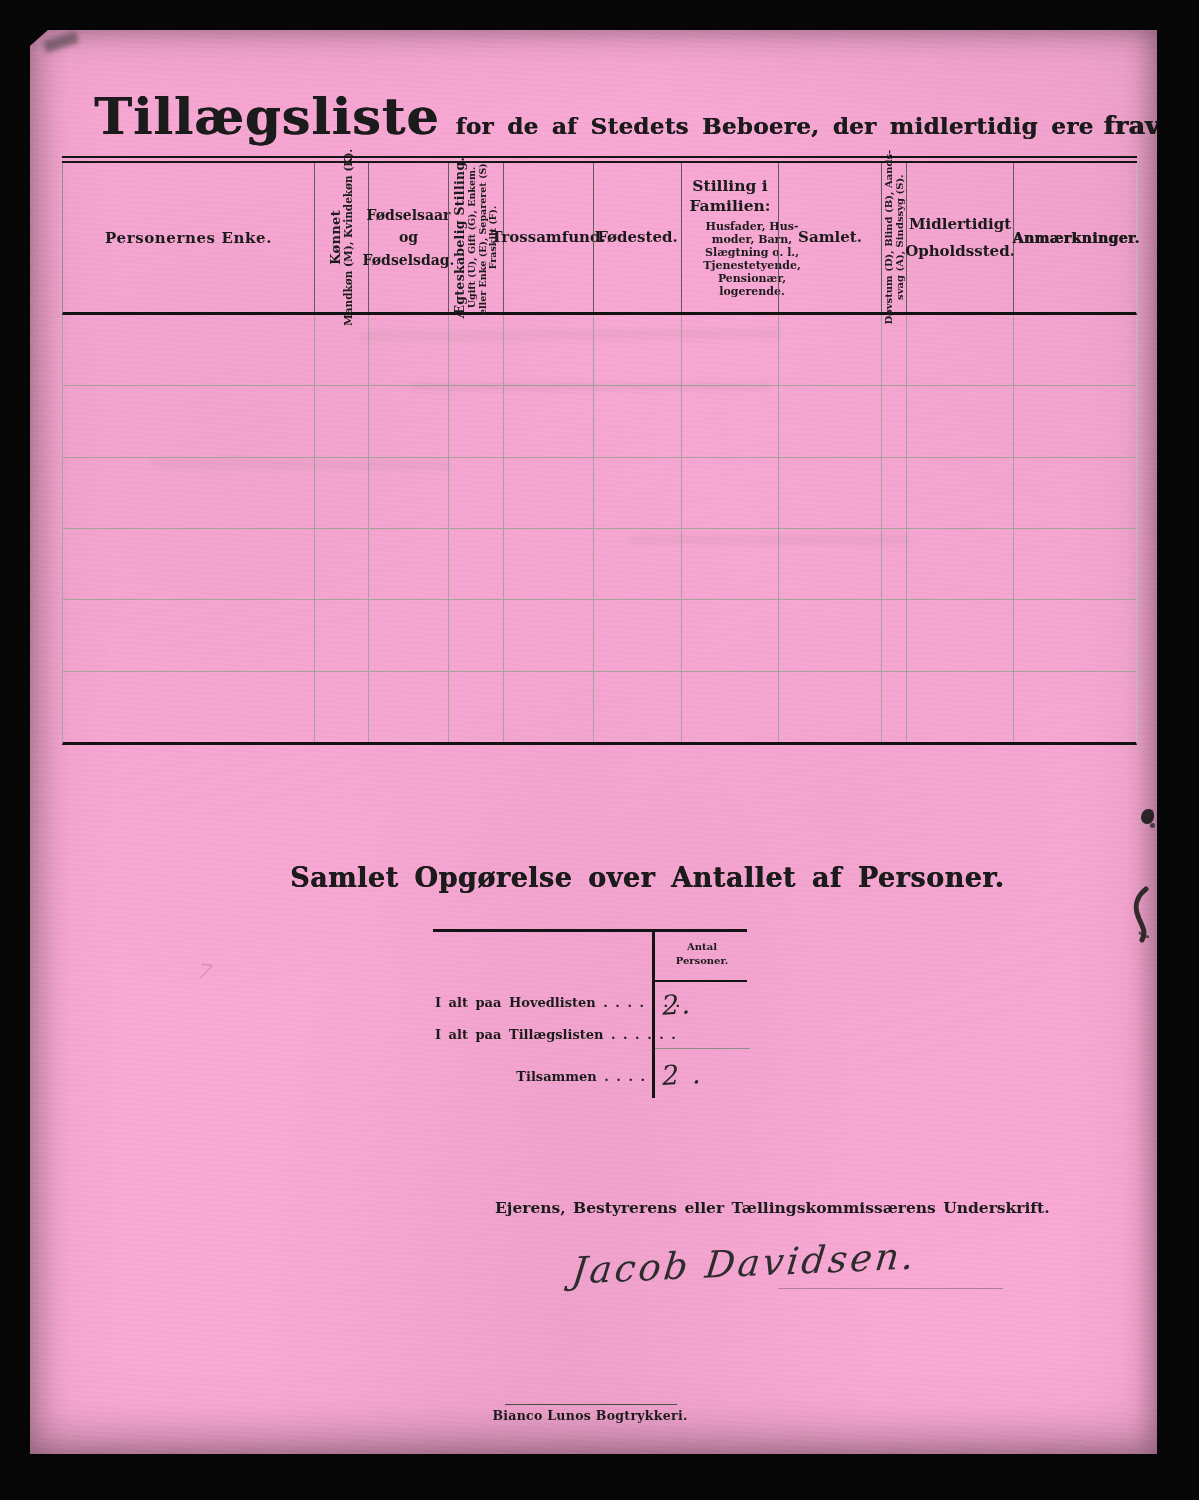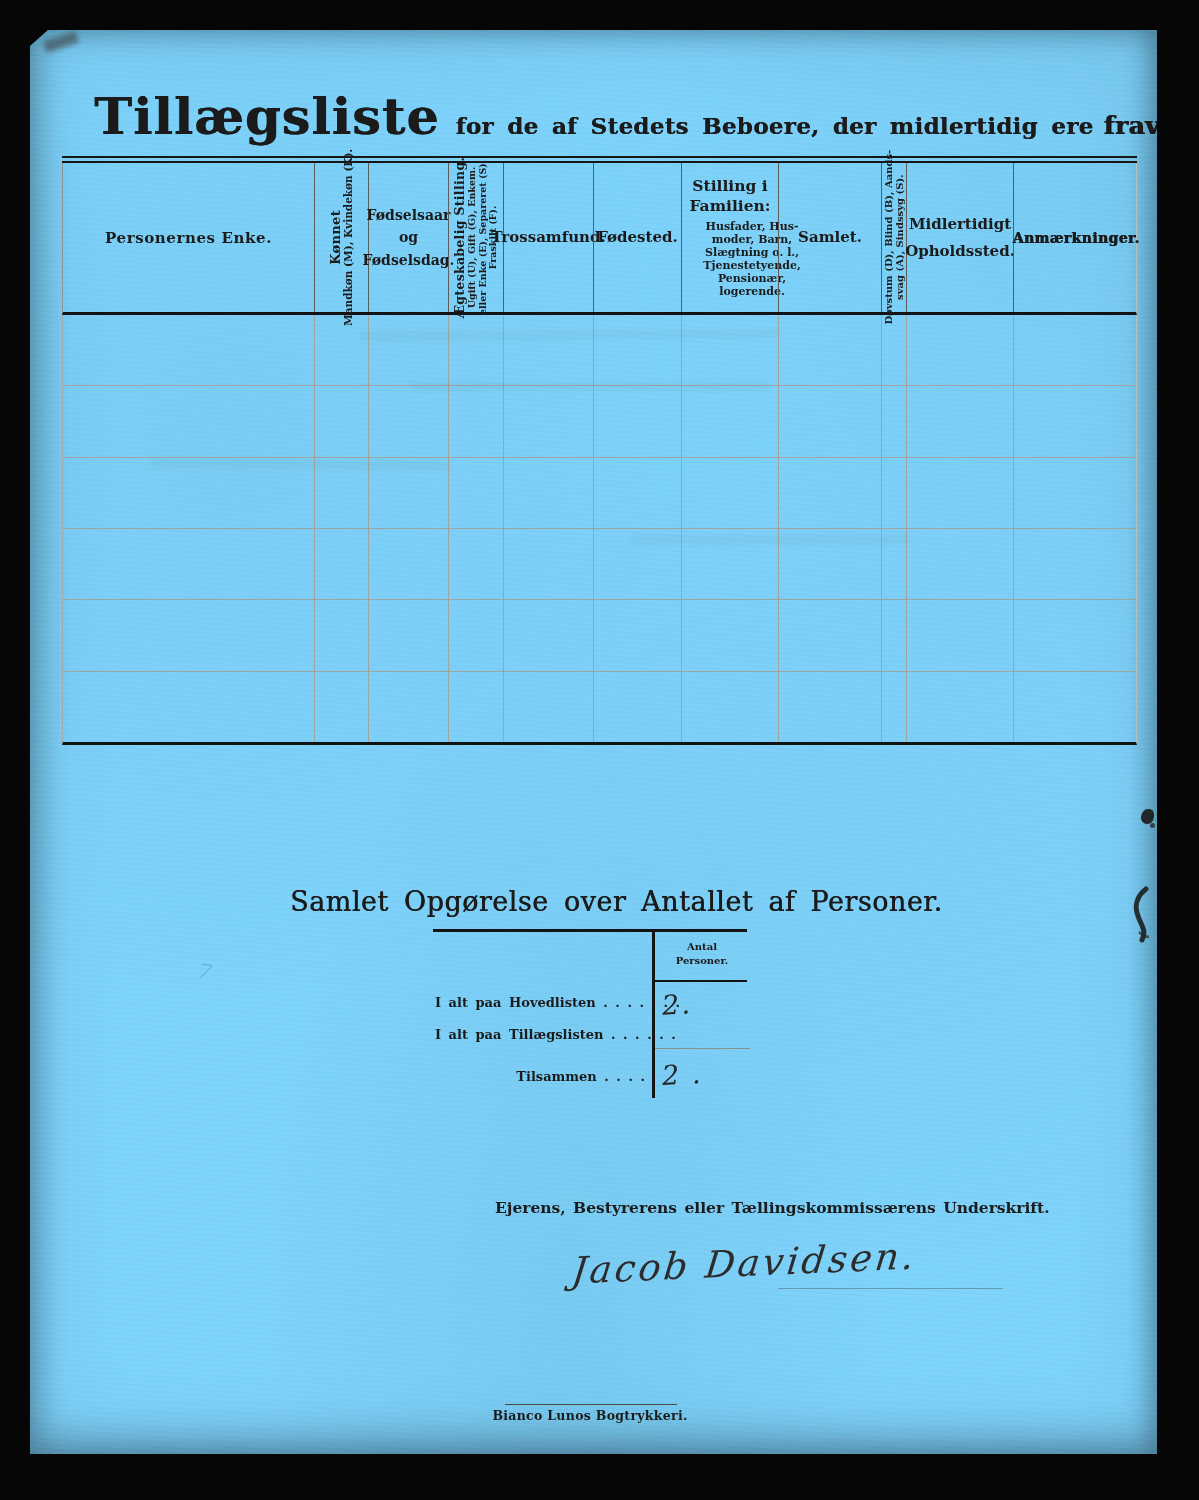--- a/index.html
+++ b/index.html
@@ -3,21 +3,21 @@
 <meta charset="utf-8">
 <style>
   * { box-sizing: border-box; margin: 0; padding: 0; }
   html,body { width:1199px; height:1500px; }
   body { background:#060606; font-family:"DejaVu Serif", serif; overflow:hidden; }
 
   .stage { position:relative; width:1199px; height:1500px; background:#060606; }
 
   .paper {
     position:absolute; left:30px; top:30px; width:1127px; height:1424px;
-    background:#7dd3fc; color:#1b1b1b;
+    background:#f9a8d4; color:#1b1b1b;
     clip-path: polygon(18px 0px, 1127px 0px, 1127px 1424px, 0px 1424px, 0px 16px);
     box-shadow: inset 0 0 90px rgba(0,0,0,0.10),
                 inset 0 -20px 34px rgba(0,0,0,0.20),
                 inset 16px 0 26px rgba(0,0,0,0.10),
                 inset -12px 0 20px rgba(0,0,0,0.12),
                 inset 0 14px 22px rgba(0,0,0,0.08);
   }
   .texture {
     position:absolute; inset:0; pointer-events:none;
     background:
@@ -59,21 +59,21 @@
   .v-eg .v-sub  { font-size:9.5px; }
   .v-dv .v-sub  { font-size:10px; }
 
   .tbody { height:430px; border-bottom:3px solid #121212; border-left:1px solid #a6a6a2; border-right:1px solid #bdbdb8; display:flex; flex-direction:column; }
   .trow { display:grid; grid-template-columns:var(--cols); flex:1; border-top:1px solid #a3a39e; }
   .trow:first-child { border-top:none; }
   .bcell { border-left:1px solid #a3a39e; }
   .bcell:first-child { border-left:none; }
 
   
-  .sum-heading { position:absolute; left:260px; top:856px; width:600px; text-align:center; font-size:27px; font-weight:normal; letter-spacing:0.5px; word-spacing:6px; text-shadow:0.5px 0 0 #1b1b1b; white-space:nowrap; }
+  .sum-heading { position:absolute; left:260px; top:832px; width:600px; text-align:center; font-size:27px; font-weight:bold; letter-spacing:0.5px; word-spacing:6px; text-shadow:0.5px 0 0 #1b1b1b; white-space:nowrap; }
   .sum-table { position:absolute; left:403px; top:899px; width:314px; height:200px; }
   .sum-topline { position:absolute; left:0; top:0; width:314px; height:5px; border-top:3px solid #141414; }
   .sum-divider { position:absolute; left:219px; top:2px; width:2.5px; height:167px; background:#141414; }
   .sum-col-header { position:absolute; left:224px; top:11px; width:90px; text-align:center; font-weight:bold; font-size:10px; line-height:1.35; white-space:pre-line; }
   .sum-col-underline { position:absolute; left:222px; top:51px; width:92px; border-top:2.5px solid #141414; }
   .sum-label { position:absolute; font-weight:bold; font-size:13px; word-spacing:3px; white-space:nowrap; }
   .sum-label-1 { left:2px; top:66px; }
   .sum-label-2 { left:2px; top:98px; }
   .sum-label-3 { left:0; top:140px; width:212px; text-align:right; }
   .sum-thinline { position:absolute; left:222px; top:119px; width:95px; border-top:1px solid #8d8d89; }

